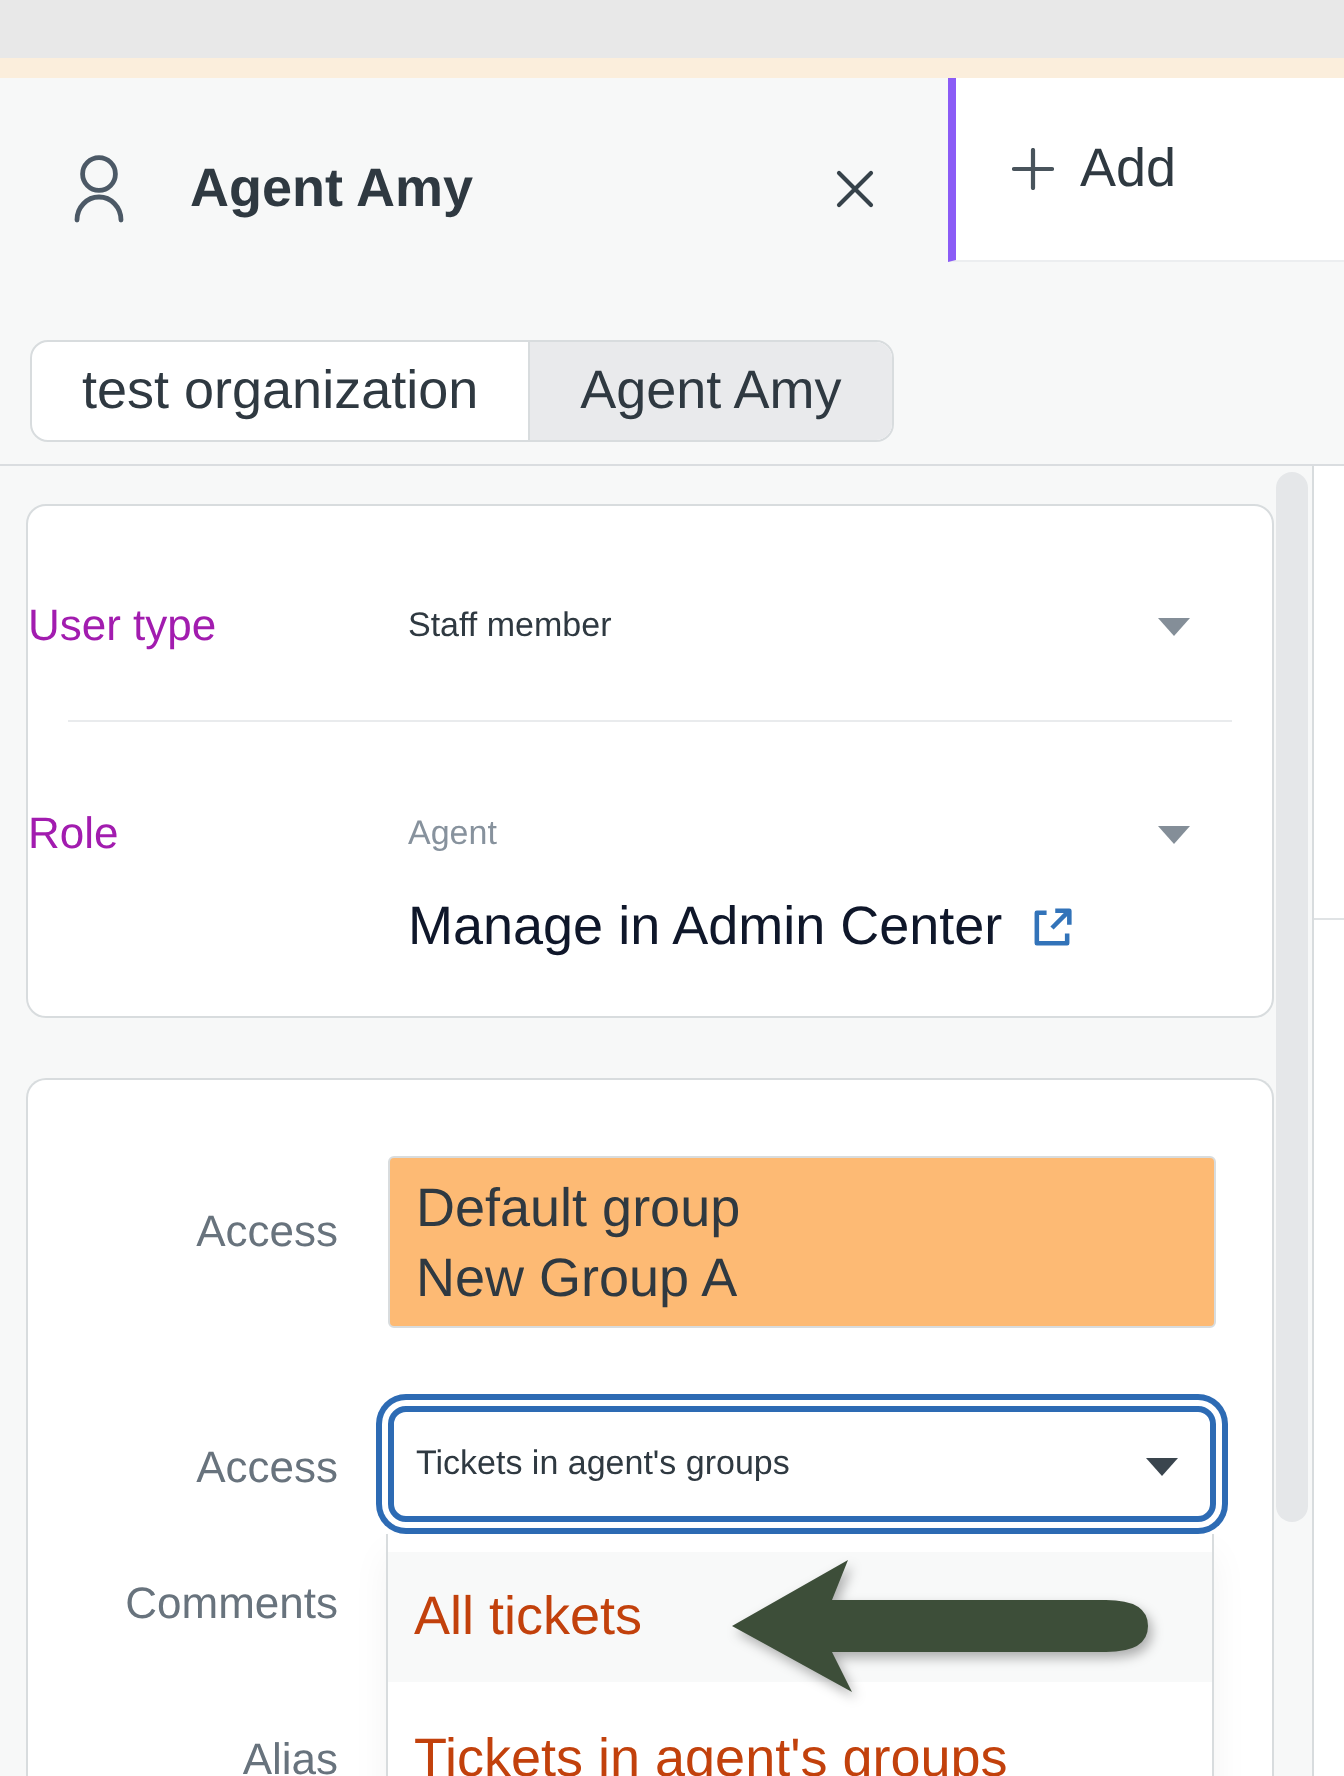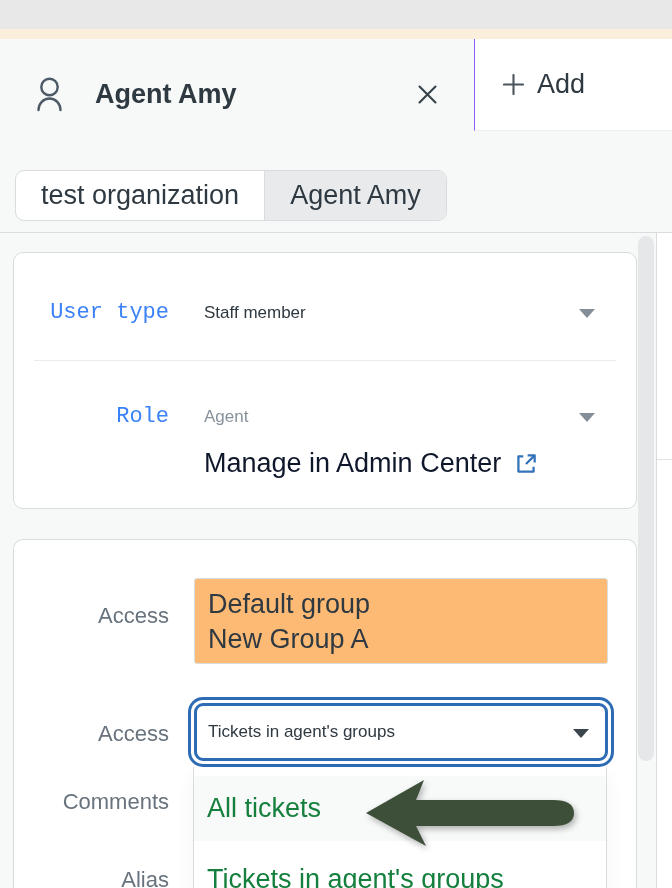--- a/index.html
+++ b/index.html
@@ -12,41 +12,41 @@
   }
   
   .top-strip{position:absolute;left:0;top:0;width:672px;height:10px;background:#fbeedc;}
   .tabbar{position:absolute;left:0;top:10px;width:672px;height:194px;background:#f7f8f8;}
   .tabbar-border{position:absolute;left:0;top:203px;width:672px;height:1px;background:#dadde0;}
   .person-icon{position:absolute;left:36px;top:37px;}
   .tab-title{position:absolute;left:95px;top:41px;font-size:27px;font-weight:700;line-height:28px;}
   .close-btn{position:absolute;left:413px;top:41px;width:28px;height:28px;cursor:pointer;display:flex;align-items:center;justify-content:center;}
   .add-tab{
     position:absolute;left:474px;top:0px;width:198px;height:92px;background:#ffffff;
-    border-left:1px solid #8b5cf6;border-bottom:1px solid #eceef0;
+    border-left:4px solid #8b5cf6;border-bottom:1px solid #eceef0;
     display:flex;align-items:center;padding-left:28px;cursor:pointer;
   }
   .add-label{font-size:27px;margin-left:13px;color:#2f3941;}
   
   .crumbs{
     position:absolute;left:15px;top:131px;height:51px;display:flex;
     border:1px solid #d8dcde;border-radius:9px;overflow:hidden;background:#fff;
   }
   .crumb{display:flex;align-items:center;padding:0 25px;font-size:27px;color:#2f3941;cursor:pointer;white-space:nowrap;}
   .crumb.active{background:#e9eaec;border-left:1px solid #d8dcde;}
   
   .right-col{position:absolute;left:656px;top:204px;width:16px;height:684px;background:#ffffff;border-left:1px solid #d8dcde;}
   .right-col-divider{position:absolute;left:0;top:226px;width:16px;height:1px;background:#e0e3e5;}
   .scroll-thumb{position:absolute;left:638px;top:207px;width:16px;height:525px;background:#e5e7e9;border-radius:8px;}
   
   .card{position:absolute;left:13px;width:624px;background:#fff;border:1px solid #d8dcde;border-radius:10px;}
   .card1{top:223px;height:257px;}
   .card2{top:510px;height:378px;border-bottom:none;border-radius:10px 10px 0 0;}
   .row{position:absolute;left:0;width:100%;display:flex;align-items:center;}
-  .lbl{flex:none;width:155px;text-align:right;color:#3b82f6;font-size:22px;line-height:26px;font-family:Liberation Mono, monospace;}
+  .lbl{flex:none;width:155px;text-align:left;color:#a21caf;font-size:22px;line-height:26px;}
   .val{margin-left:35px;font-size:17px;color:#2f3941;white-space:nowrap;}
   .val.muted{color:#87929d;}
   .field-label{position:absolute;left:0;width:155px;text-align:right;color:#68737d;font-size:22px;line-height:26px;}
   .divider{position:absolute;left:20px;right:20px;top:107px;border-top:1px solid #e9ebed;}
   .caret{position:absolute;width:0;height:0;border-left:8px solid transparent;border-right:8px solid transparent;}
   .caret.gray{border-top:9px solid #848e98;}
   .caret.dark{border-top:9px solid #3a454e;}
   .link-row{position:absolute;left:190px;top:188px;height:45px;display:flex;align-items:center;cursor:pointer;}
   .link-text{font-size:27px;color:#0f172a;}
   .ext-icon{margin-left:12px;display:flex;}
@@ -65,21 +65,21 @@
     display:flex;align-items:center;padding-left:11px;cursor:pointer;
   }
   .access-select .val{margin-left:0;}
   .access-select .caret{position:absolute;right:16px;top:23px;}
   
   .menu{
     position:absolute;left:193px;top:738px;width:414px;height:150px;
     background:#fff;border-left:1px solid #d8dcde;border-right:1px solid #d8dcde;
     padding-top:9px;overflow:hidden;box-shadow:0 10px 18px rgba(0,0,0,0.05);
   }
-  .menu-opt{display:flex;align-items:center;padding-left:13px;font-size:27px;color:#15803d;cursor:pointer;white-space:nowrap;}
+  .menu-opt{display:flex;align-items:center;padding-left:13px;font-size:27px;color:#c2410c;cursor:pointer;white-space:nowrap;}
   .menu-opt.hl{background:#f8f9f9;height:65px;}
   .menu-opt.plain{height:76px;background:#fff;}
   
   .arrow-overlay{position:absolute;left:350px;top:740px;width:240px;height:90px;pointer-events:none;}
 </style>
 </head>
 <body>
 
 <div class="screen">
 

